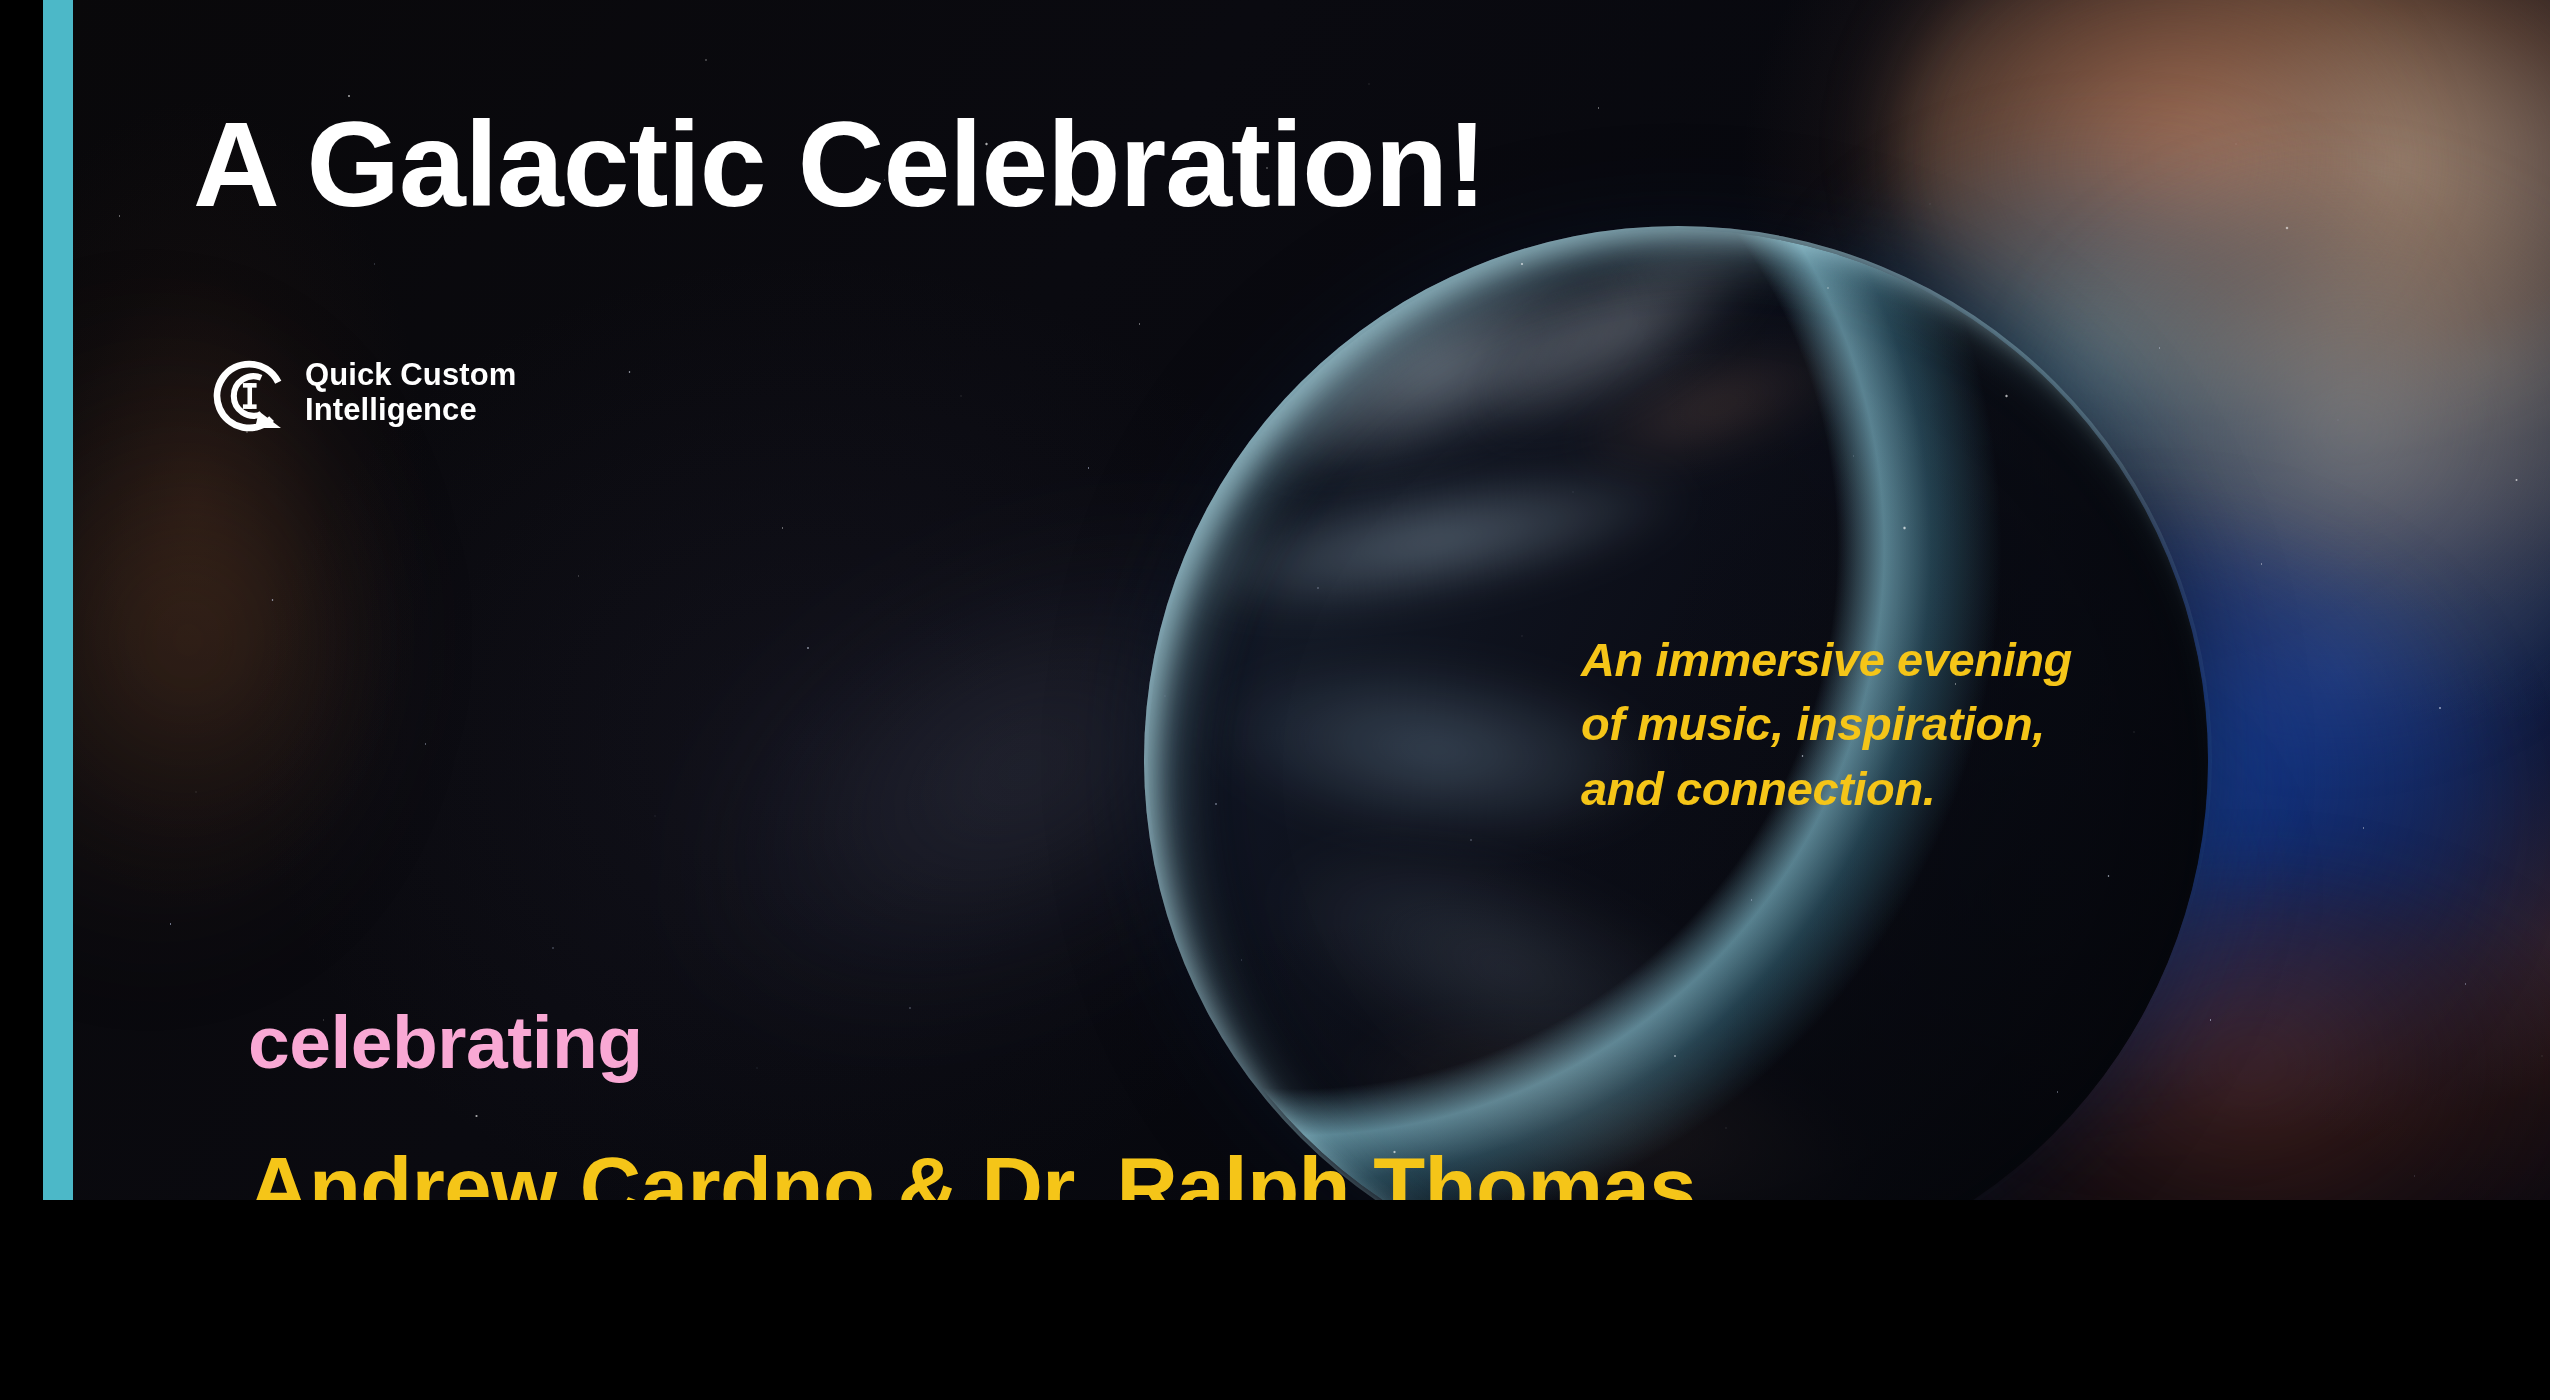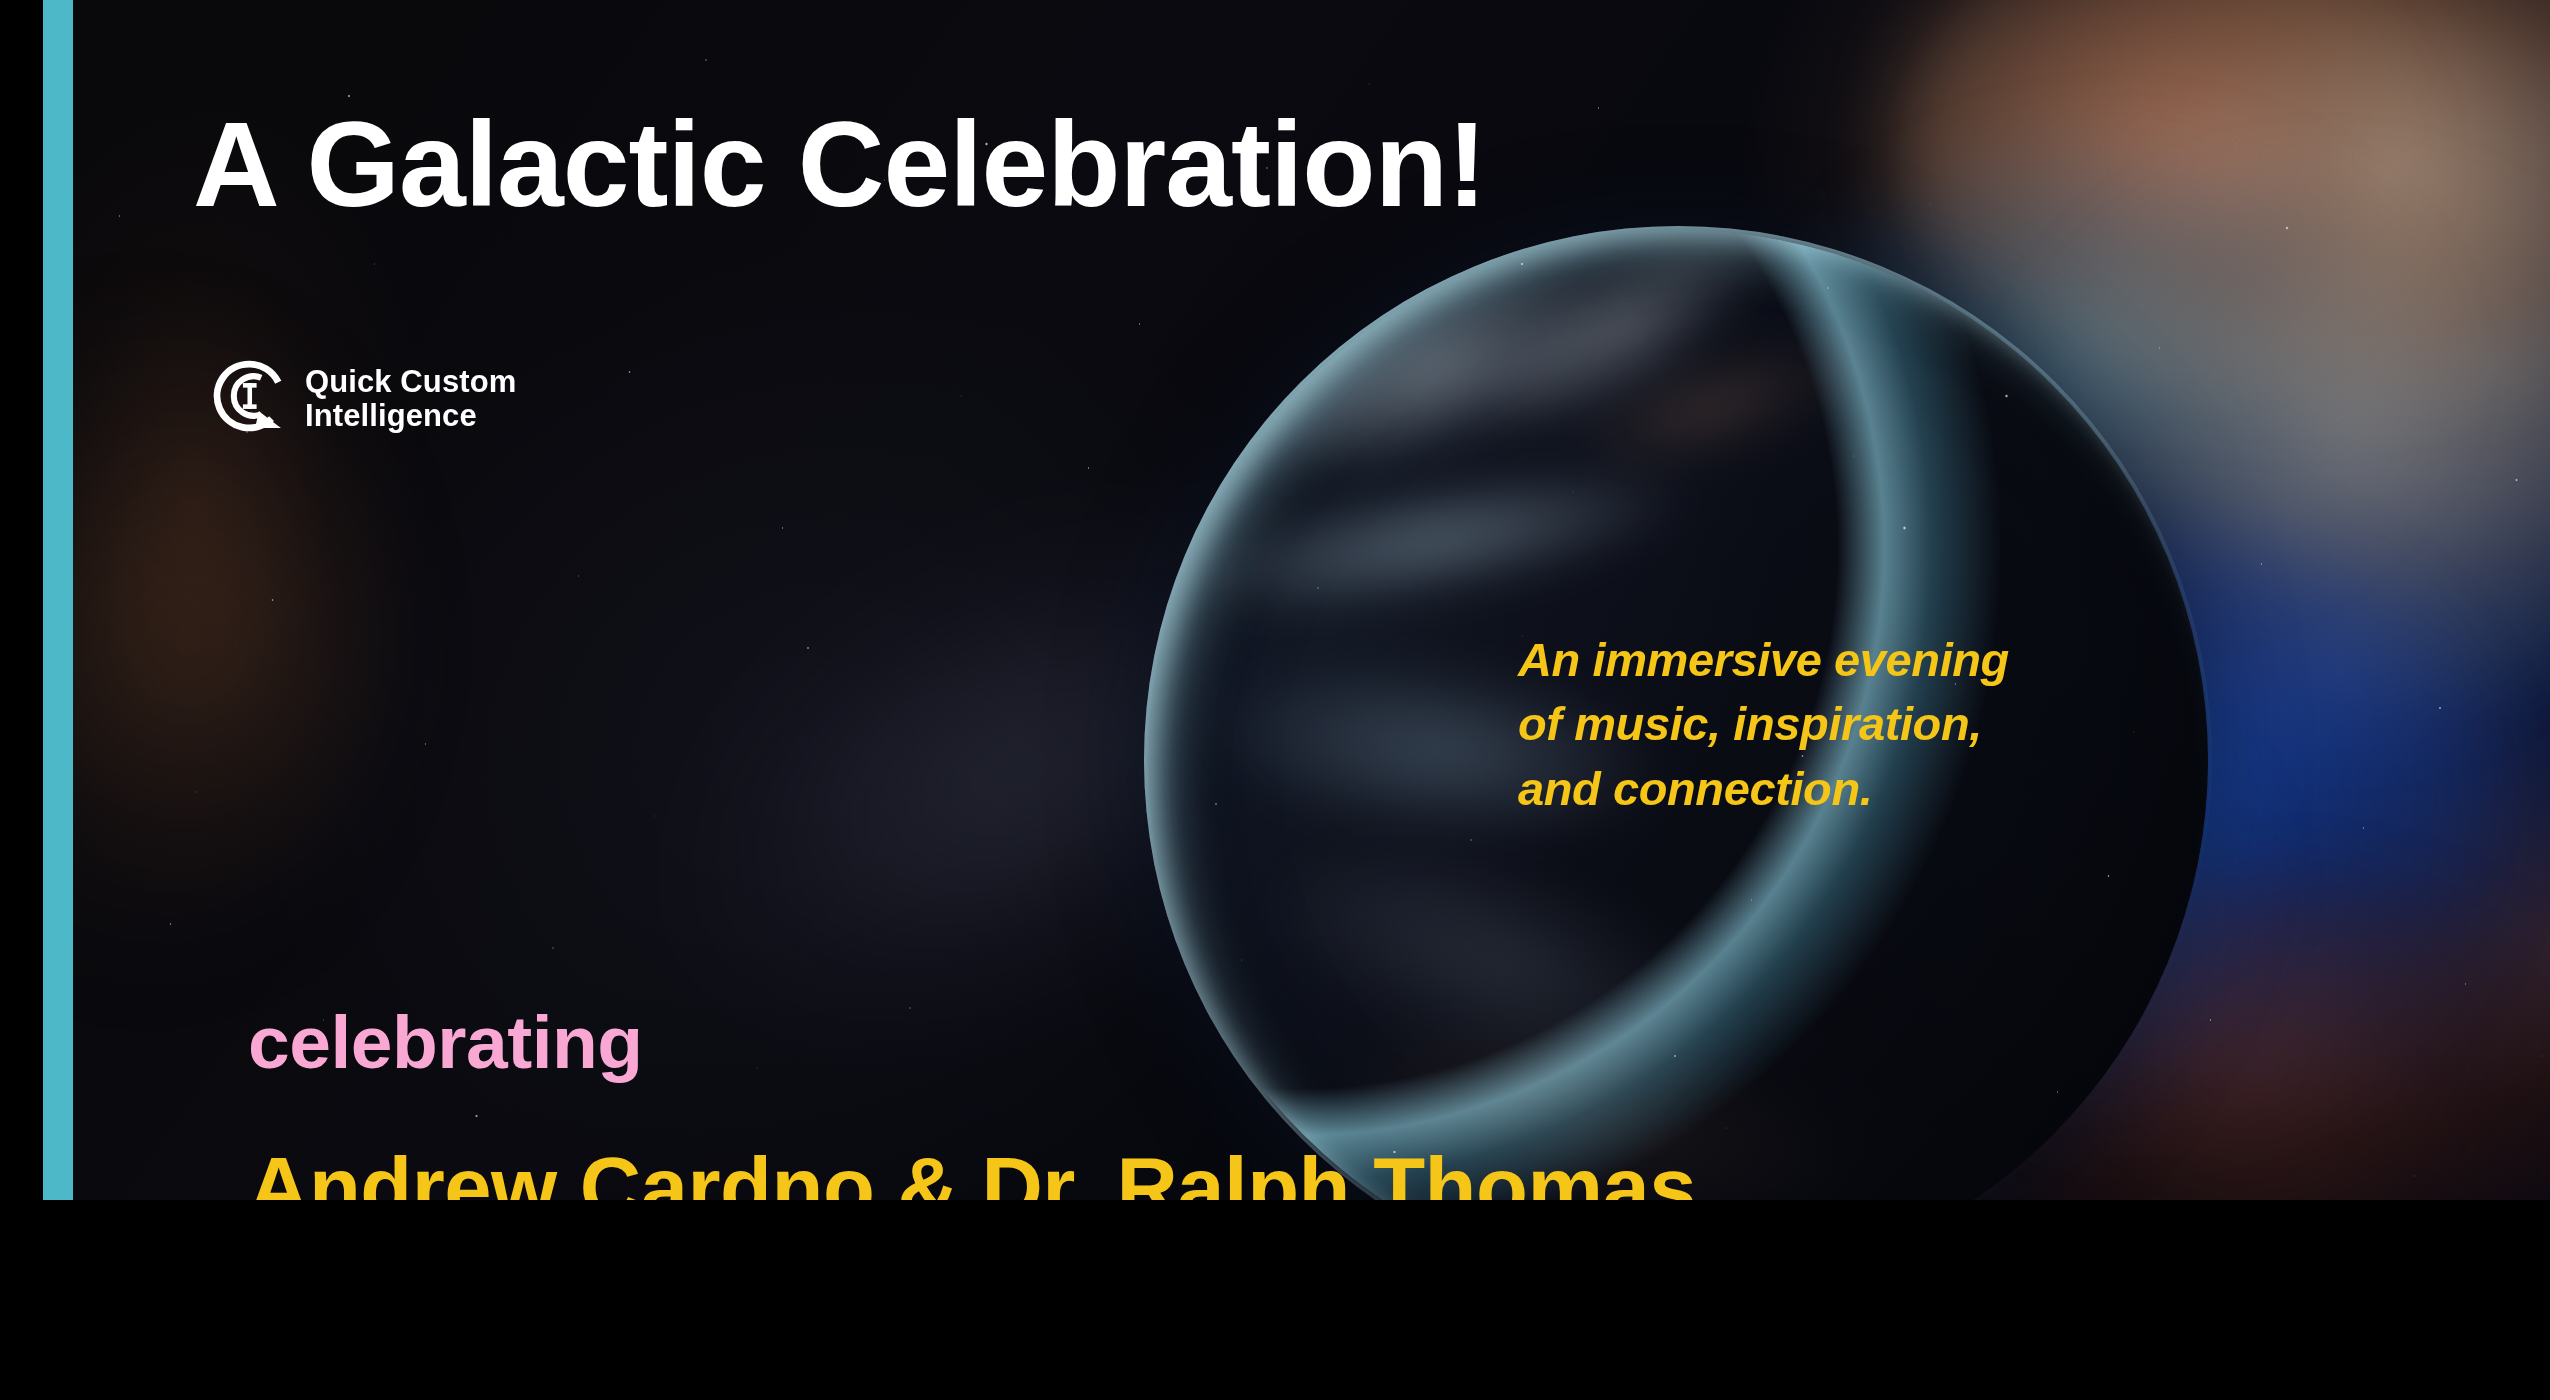--- a/index.html
+++ b/index.html
@@ -217,30 +217,30 @@
   .headline{
     position:absolute; left:150px; top:104px;
     font-size:120px; font-weight:bold; color:#fff;
     letter-spacing:-1px; line-height:1;
     white-space:nowrap;
   }
 
   
   .logo-lockup{
     position:absolute; left:168px; top:358px;
-    display:flex; align-items:flex-end; gap:18px;
+    display:flex; align-items:flex-start; gap:18px;
   }
   .logo-mark{ width:76px; height:76px; flex:0 0 76px; }
   .logo-text{
     color:#fff; font-size:31px; font-weight:bold;
     line-height:1.12; letter-spacing:.1px;
   }
 
   .tagline{
-    position:absolute; left:1475px; top:628px;
+    position:absolute; left:1538px; top:628px;
     font-size:47px; font-weight:bold; font-style:italic;
     line-height:1.37; letter-spacing:-.4px;
     white-space:pre-line;
   }
 
   .celebrating{
     position:absolute; left:205px; top:1005px;
     font-size:75px; font-weight:bold; color:#f9a8d4;
     letter-spacing:-.5px; line-height:1;
   }

